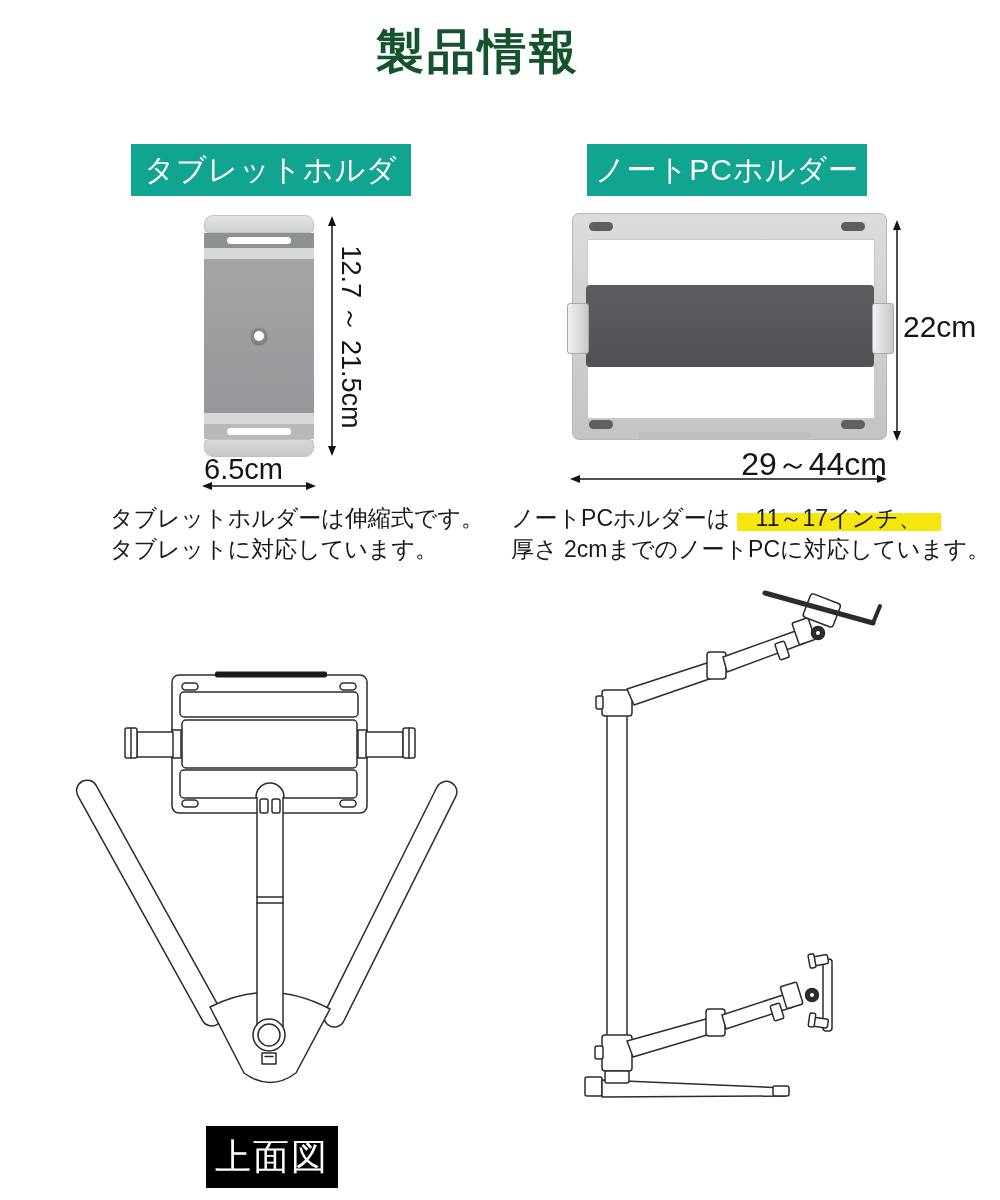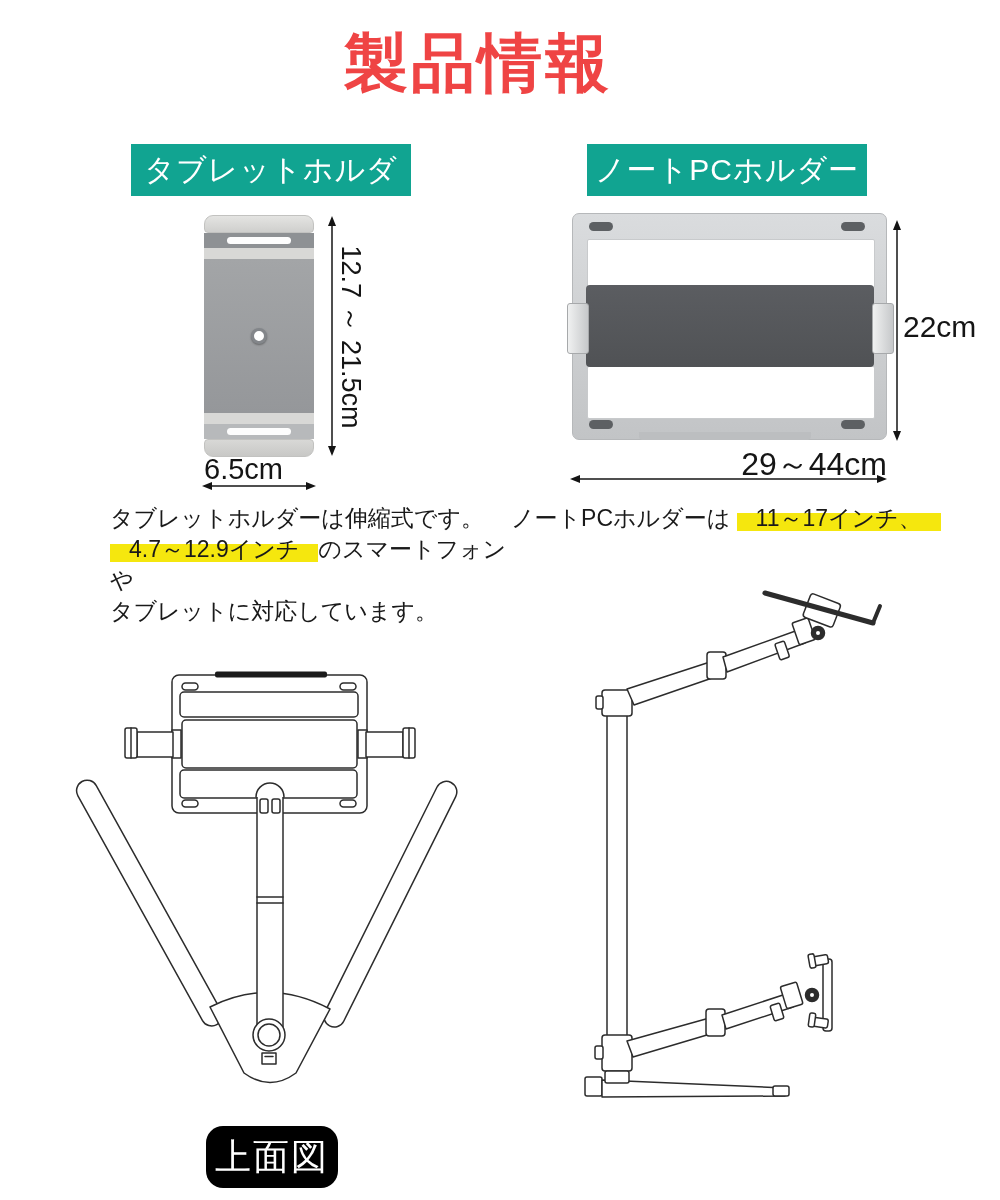--- a/index.html
+++ b/index.html
@@ -1,20 +1,20 @@
 <!DOCTYPE html>
 <html><head>
 <meta charset="utf-8">
 <style>
   html,body{margin:0;padding:0;background:#fff;}
   #page{position:relative;width:1000px;height:1200px;background:#fff;overflow:hidden;
         font-family:"Liberation Sans","DejaVu Sans",sans-serif;color:#1b1b1b;}
   .abs{position:absolute;}
-  .title{top:20px;left:0;width:956px;text-align:center;font-size:64px;font-weight:bold;
-         letter-spacing:3px;color:#ef4444;}
+  .title{top:20px;left:0;width:956px;text-align:center;font-size:48px;font-weight:bold;
+         letter-spacing:3px;color:#14532d;}
   .chip{top:144px;width:280px;height:52px;background:#11a491;color:#fff;font-size:30px;
         text-align:center;line-height:52px;letter-spacing:1px;}
   .chip.left{left:131px;} .chip.right{left:587px;}
 
   
   .tab-photo{left:204px;top:215px;width:110px;height:242px;}
   .tp-cap{height:18px;background:linear-gradient(#e4e4e2,#cfcfcd);border:1px solid #c2c2c0;box-sizing:border-box;}
   .tp-cap.top{border-radius:9px 9px 4px 4px;}
   .tp-cap.bot{border-radius:4px 4px 9px 9px;background:linear-gradient(#d8d8d6,#c8c8c6);}
   .tp-clamp{height:15px;position:relative;}
@@ -49,21 +49,21 @@
 
   
   .desc{font-size:23px;line-height:31px;color:#191919;}
   .desc.left{left:100px;top:503px;width:400px;margin-left:10px;}
   .desc.right{left:511px;top:503px;width:489px;}
   .hl{background:linear-gradient(to bottom,transparent 32%,#f5e70e 32%);padding:0 19px;}
 
   
   .figlabel{top:1126px;width:132px;height:62px;background:#000;color:#fff;font-size:36px;
             text-align:center;line-height:62px;letter-spacing:2px;}
-  .figlabel.left{left:206px;border-radius:17px;} .figlabel.right{left:661px;}
+  .figlabel.left{left:206px;} .figlabel.right{left:661px;}
 
   svg{display:block;}
 </style>
 </head>
 <body>
 
 <div id="page">
 
   <div class="abs title">製品情報</div>
 
@@ -120,25 +120,25 @@
   <div class="abs dim v-pc">22cm</div>
   <div class="abs dim w-pc">29～44cm</div>
   <svg class="abs" style="left:570px;top:474px;" width="317" height="10">
     <line x1="9" y1="5" x2="308" y2="5" stroke="#141414" stroke-width="1.5"></line>
     <polygon points="0,5 10,1 10,9" fill="#141414"></polygon>
     <polygon points="317,5 307,1 307,9" fill="#141414"></polygon>
   </svg>
 
   <div class="abs desc left">
     <div><span>タブレットホルダーは伸縮式です。</span></div>
-    <div><span class="hl">4.7～12.9インチ</span><span>のスマートフォンや</span></div>
     <div><span>タブレットに対応しています。</span></div>
   </div>
   <div class="abs desc right">
     <div><span>ノートPCホルダーは </span><span class="hl">11～17インチ、</span></div>
+    <div><span>厚さ 2cmまでのノートPCに対応しています。</span></div>
   </div>
 
   <svg class="abs" style="left:60px;top:645px;" width="420" height="450" viewBox="0 0 420 450">
     <g stroke="#2c2c2c" stroke-width="1.5" fill="#fff" stroke-linejoin="round" stroke-linecap="round">
 
       <rect x="22" y="126" width="278" height="21" rx="10.5" transform="rotate(61 22 136.5)"></rect>
       <rect x="391" y="127" width="272" height="21" rx="10.5" transform="rotate(116.5 391 137.5)"></rect>
 
       <path d="M150,362 Q210,332 270,364 L236,428 Q210,447 184,428 Z"></path>
 

